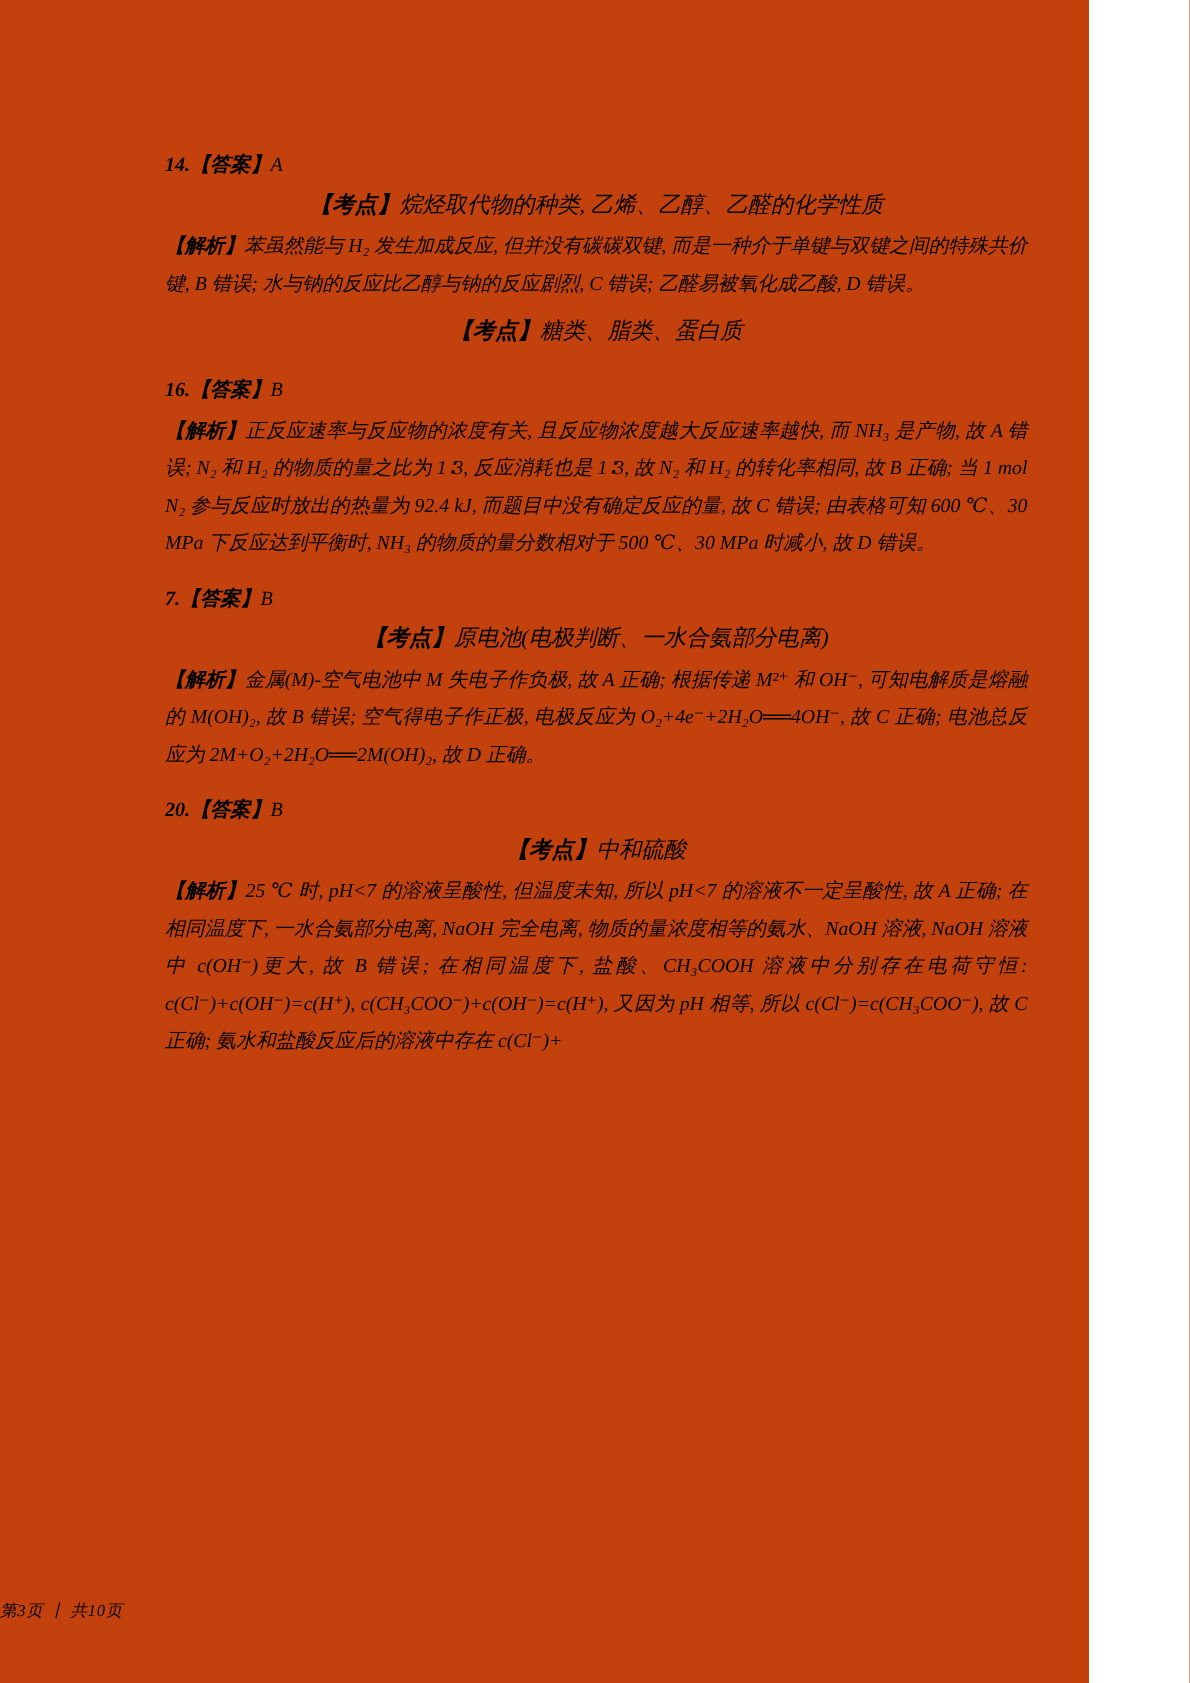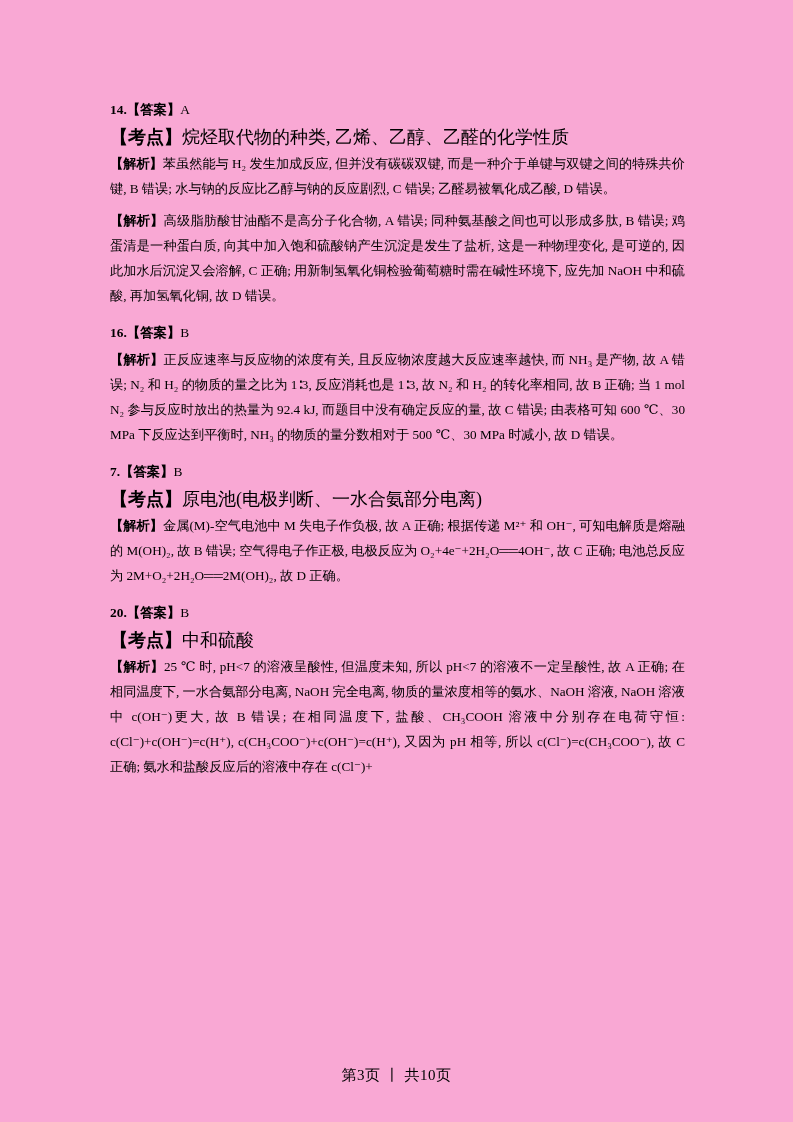--- a/index.html
+++ b/index.html
@@ -12,63 +12,65 @@
     background: #ffffff;
     font-family: "Liberation Serif", "DejaVu Serif", serif;
     color: #000000;
     position: relative;
     overflow: hidden;
   }
   .page {
     position: absolute;
     left: 0;
     top: 0;
-    width: 793px;
+    width: 726px;
     height: 1122px;
-    background: #f9a8d4;
+    background: #c2410c;
+    font-style: italic;
   }
   .content {
     position: absolute;
     left: 110px;
     top: 92px;
     width: 575px;
   }
   .qblock {
     margin-bottom: 2px;
   }
   .ansline {
     font-size: 13.4px;
     line-height: 28px;
     margin-top: 4px;
   }
   .tagline {
-    font-size: 18px;
+    font-size: 15px;
     line-height: 27px;
+    text-align: center;
   }
   .bold {
     font-weight: bold;
   }
   .para {
     font-size: 13.2px;
     line-height: 25px;
     text-align: justify;
     text-justify: inter-ideograph;
     margin: 0;
     padding: 0;
   }
   .para .lead {
     font-weight: bold;
   }
   .footer {
     position: absolute;
     left: 0;
     top: 1066px;
     width: 793px;
-    text-align: center;
-    font-size: 15px;
+    text-align: left;
+    font-size: 11px;
     letter-spacing: 0.5px;
   }
   .spacer-sm { height: 5px; }
 </style>
 </head>
 <body>
 
 <div class="page">
   <div class="content">
 
@@ -79,22 +81,22 @@
       <div class="tagline">
         <span class="bold">【考点】</span><span>烷烃取代物的种类, 乙烯、乙醇、乙醛的化学性质</span>
       </div>
       <div class="para">
         <span class="lead">【解析】</span><span>苯虽然能与 H₂ 发生加成反应, 但并没有碳碳双键, 而是一种介于单键与双键之间的特殊共价键, B 错误; 水与钠的反应比乙醇与钠的反应剧烈, C 错误; 乙醛易被氧化成乙酸, D 错误。</span>
       </div>
     </div>
     <div class="spacer-sm"></div>
 
     <div class="qblock">
-      <div class="para">
-        <span class="lead">【解析】</span><span>高级脂肪酸甘油酯不是高分子化合物, A 错误; 同种氨基酸之间也可以形成多肽, B 错误; 鸡蛋清是一种蛋白质, 向其中加入饱和硫酸钠产生沉淀是发生了盐析, 这是一种物理变化, 是可逆的, 因此加水后沉淀又会溶解, C 正确; 用新制氢氧化铜检验葡萄糖时需在碱性环境下, 应先加 NaOH 中和硫酸, 再加氢氧化铜, 故 D 错误。</span>
+      <div class="tagline">
+        <span class="bold">【考点】</span><span>糖类、脂类、蛋白质</span>
       </div>
     </div>
     <div class="spacer-sm"></div>
 
     <div class="qblock">
       <div class="ansline">
         <span class="bold">16.</span><span class="bold">【答案】</span><span>B</span>
       </div>
       <div class="para">
         <span class="lead">【解析】</span><span>正反应速率与反应物的浓度有关, 且反应物浓度越大反应速率越快, 而 NH₃ 是产物, 故 A 错误; N₂ 和 H₂ 的物质的量之比为 1∶3, 反应消耗也是 1∶3, 故 N₂ 和 H₂ 的转化率相同, 故 B 正确; 当 1 mol N₂ 参与反应时放出的热量为 92.4 kJ, 而题目中没有确定反应的量, 故 C 错误; 由表格可知 600 ℃、30 MPa 下反应达到平衡时, NH₃ 的物质的量分数相对于 500 ℃、30 MPa 时减小, 故 D 错误。</span>

